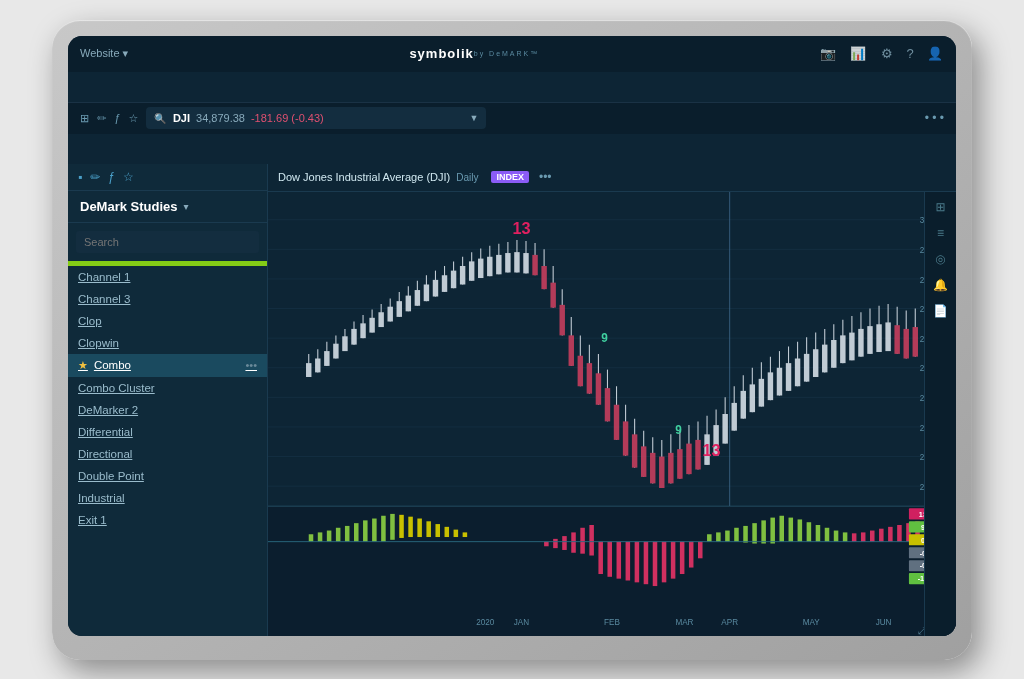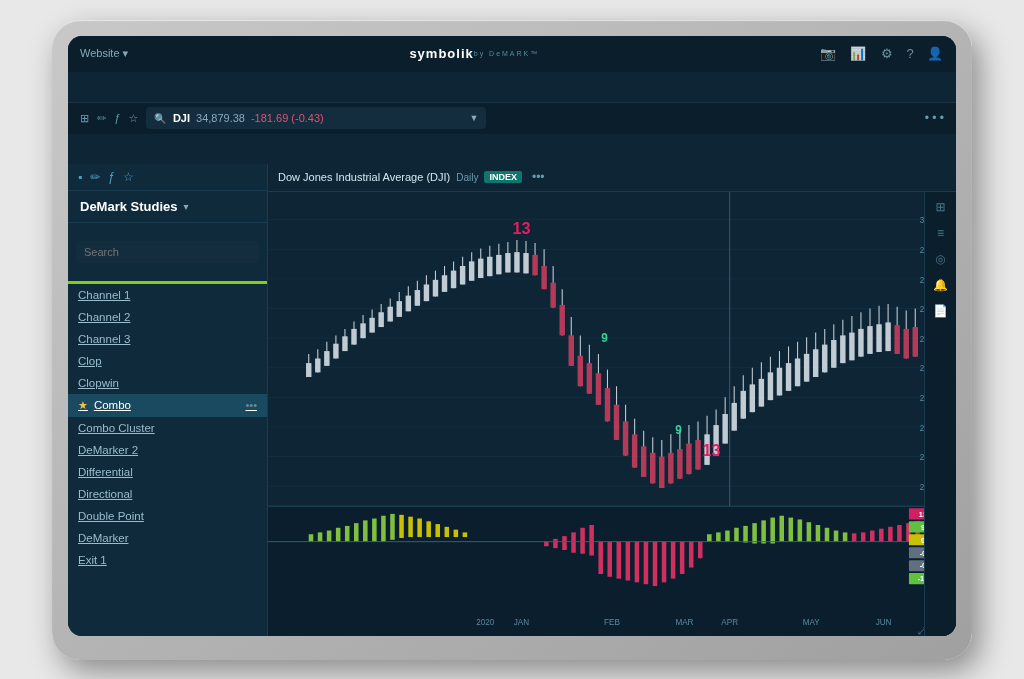--- a/index.html
+++ b/index.html
@@ -178,22 +178,22 @@
       color: #fff;
       font-size: 13px;
       font-weight: 600;
     }
     .sidebar-chevron {
       color: #8ab;
       font-size: 10px;
     }
 
     .sidebar-search {
-      padding: 18px 8px;
-      border-bottom: 3px solid #84cc16;
+      padding: 8px 8px;
+      border-bottom: 5px solid #84cc16;
     }
     .sidebar-search input {
       width: 100%;
       background: #132d3f;
       border: none;
       border-radius: 3px;
       height: 22px;
       color: #ccc;
       font-size: 11px;
       padding: 0 8px;
@@ -252,26 +252,27 @@
     .chart-title {
       color: #d0e8f0;
       font-size: 11px;
       font-weight: 500;
     }
     .chart-period {
       color: #6a9ab0;
       font-size: 10px;
     }
     .index-badge {
-      background: #0f766e;
+      background: #8b5cf6;
       color: #fff;
       font-size: 9px;
       font-weight: 700;
       padding: 1px 5px;
       border-radius: 2px;
+      margin-left: 7px;
     }
     .chart-dots {
       color: #6a9ab0;
       font-size: 12px;
       margin-left: 4px;
     }
 
     
     .chart-canvas-area {
       flex: 1;
@@ -353,23 +354,20 @@
             <span class="sidebar-chevron">▾</span>
           </div>
           <div class="sidebar-search">
             <input type="text" placeholder="Search" style="">
           </div>
           <div class="sidebar-list" id="sidebar-list">
           <div class="sidebar-item">
                 <span>Channel 1</span>
               </div>
               <div class="sidebar-item">
-                <span>Channel 2</span>
-              </div>
-              <div class="sidebar-item">
                 <span>Channel 3</span>
               </div>
               <div class="sidebar-item">
                 <span>Clop</span>
               </div>
               <div class="sidebar-item">
                 <span>Clopwin</span>
               </div>
               <div class="sidebar-item active">
                 <span class="star">★</span>
@@ -385,21 +383,21 @@
               <div class="sidebar-item">
                 <span>Differential</span>
               </div>
               <div class="sidebar-item">
                 <span>Directional</span>
               </div>
               <div class="sidebar-item">
                 <span>Double Point</span>
               </div>
               <div class="sidebar-item">
-                <span>DeMarker</span>
+                <span>Industrial</span>
               </div>
               <div class="sidebar-item">
                 <span>Exit 1</span>
               </div>
             </div>
         </div>
 
         <div class="chart-area">
           <div class="chart-header">
             <span class="chart-title">Dow Jones Industrial Average (DJI)</span>

